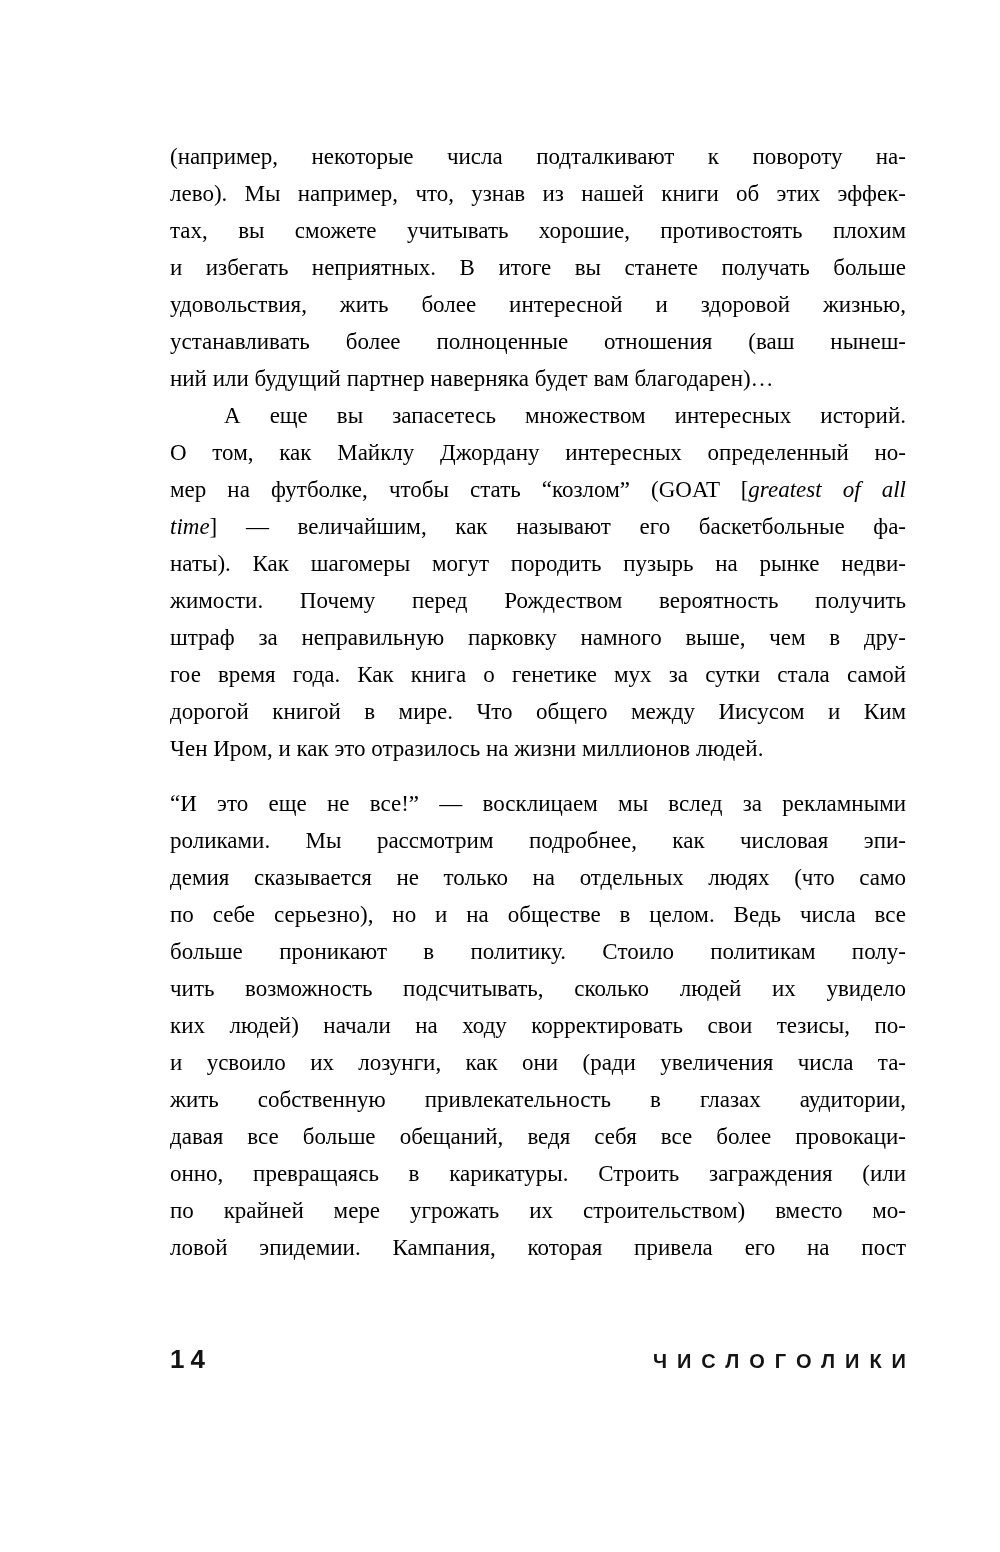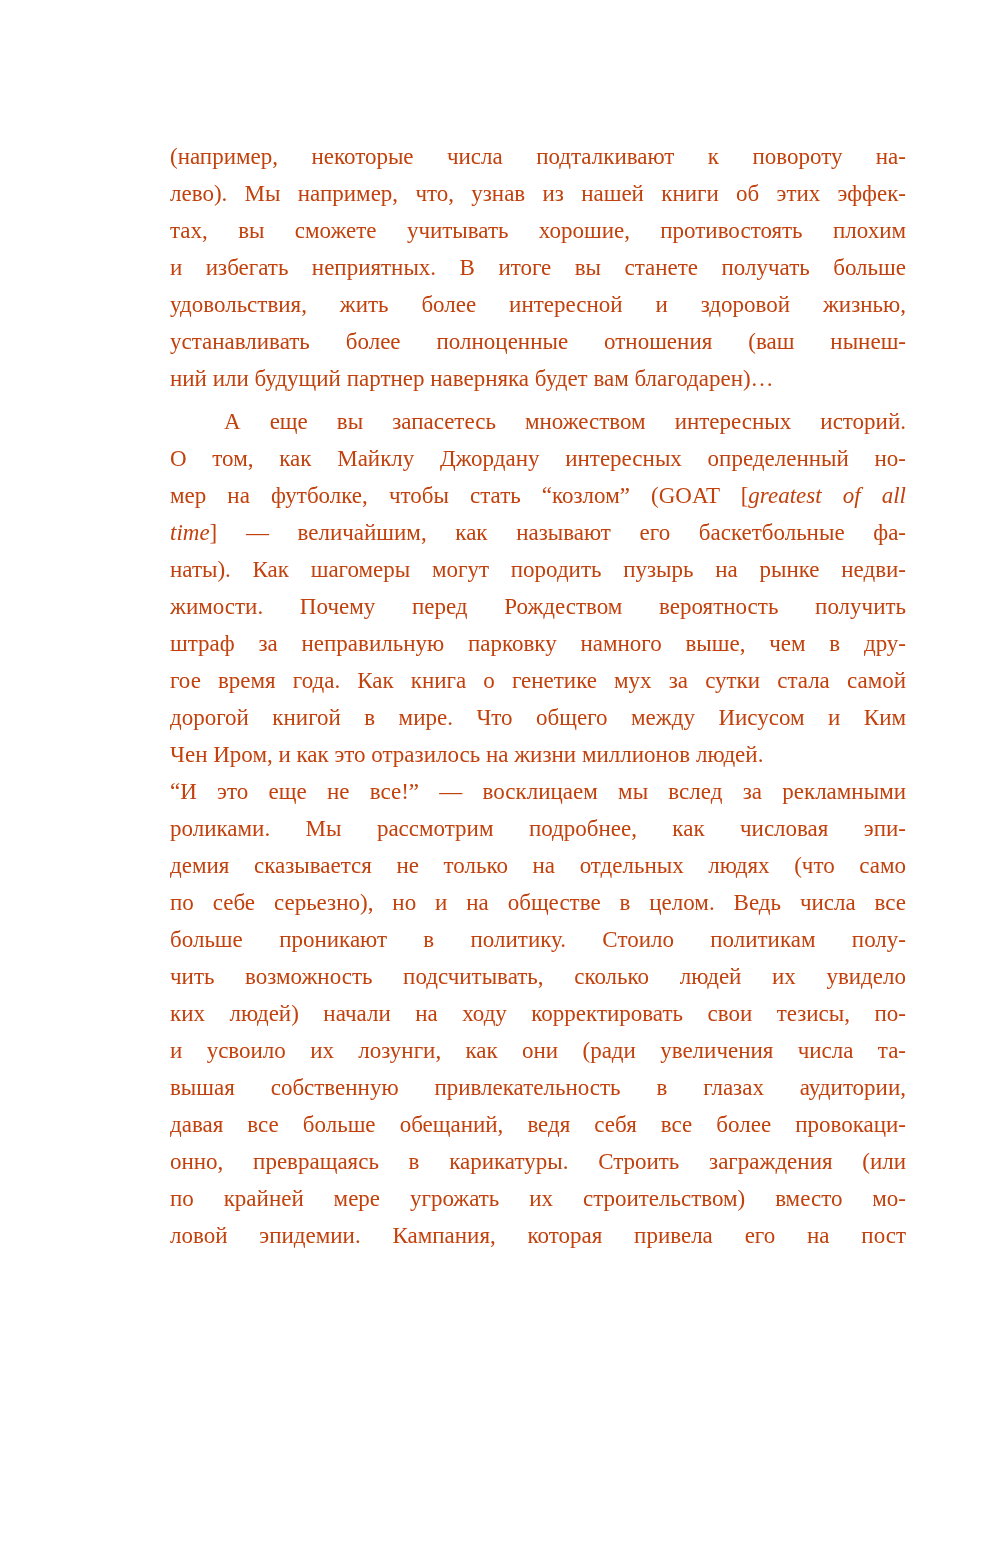--- a/index.html
+++ b/index.html
@@ -20,27 +20,27 @@
   .text-block {
     position: absolute;
     left: 170px;
     top: 138px;
     width: 736px;
     color: #1c1c1c;
     font-size: 23px;
     line-height: 37px;
   }
   .paragraph { margin: 0; }
-  .paragraph.spaced { }
+  .paragraph.spaced { margin-top: 18px; }
   .line {
     text-align: justify;
     text-align-last: justify;
     text-justify: inter-word;
   }
-  .line.indent { text-indent: 54px; margin-top: 6px; }
+  .line.indent { text-indent: 54px; }
   .line.last { text-align-last: left; }
   .italic { font-style: italic; }
   .footer {
     position: absolute;
     left: 170px;
     top: 1344px;
     width: 736px;
     display: flex;
     justify-content: space-between;
     align-items: baseline;
@@ -56,21 +56,21 @@
     font-size: 20px;
     font-weight: 700;
     letter-spacing: 10px;
     margin-right: -10px;
   }
 </style>
 </head>
 <body style="background: rgb(255, 255, 255);">
 
 <div class="book-page">
-  <div class="text-block" id="text-block" style="color: #c2410c;">
+  <div class="text-block" id="text-block" style="color: #000000;">
       <div class="paragraph">
         <div class="line">(например, некоторые числа подталкивают к повороту на-</div>
         <div class="line">лево). Мы например, что, узнав из нашей книги об этих эффек-</div>
         <div class="line">тах, вы сможете учитывать хорошие, противостоять плохим</div>
         <div class="line">и избегать неприятных. В итоге вы станете получать больше</div>
         <div class="line">удовольствия, жить более интересной и здоровой жизнью,</div>
         <div class="line">устанавливать более полноценные отношения (ваш нынеш-</div>
         <div class="line last">ний или будущий партнер наверняка будет вам благодарен)…</div>
       </div>
       <div class="paragraph">
@@ -87,20 +87,24 @@
       </div>
       <div class="paragraph spaced">
         <div class="line">“И это еще не все!” — восклицаем мы вслед за рекламными</div>
         <div class="line">роликами. Мы рассмотрим подробнее, как числовая эпи-</div>
         <div class="line">демия сказывается не только на отдельных людях (что само</div>
         <div class="line">по себе серьезно), но и на обществе в целом. Ведь числа все</div>
         <div class="line">больше проникают в политику. Стоило политикам полу-</div>
         <div class="line">чить возможность подсчитывать, сколько людей их увидело</div>
         <div class="line">ких людей) начали на ходу корректировать свои тезисы, по-</div>
         <div class="line">и усвоило их лозунги, как они (ради увеличения числа та-</div>
-        <div class="line">вышая собственную привлекательность в глазах аудитории,</div>
+        <div class="line">жить собственную привлекательность в глазах аудитории,</div>
         <div class="line">давая все больше обещаний, ведя себя все более провокаци-</div>
         <div class="line">онно, превращаясь в карикатуры. Строить заграждения (или</div>
         <div class="line">по крайней мере угрожать их строительством) вместо мо-</div>
         <div class="line">ловой эпидемии. Кампания, которая привела его на пост</div>
       </div>
     </div>
+  <div class="footer">
+    <span class="page-number">14</span>
+    <span class="running-title">ЧИСЛОГОЛИКИ</span>
+  </div>
 </div>
 
 </body></html>

